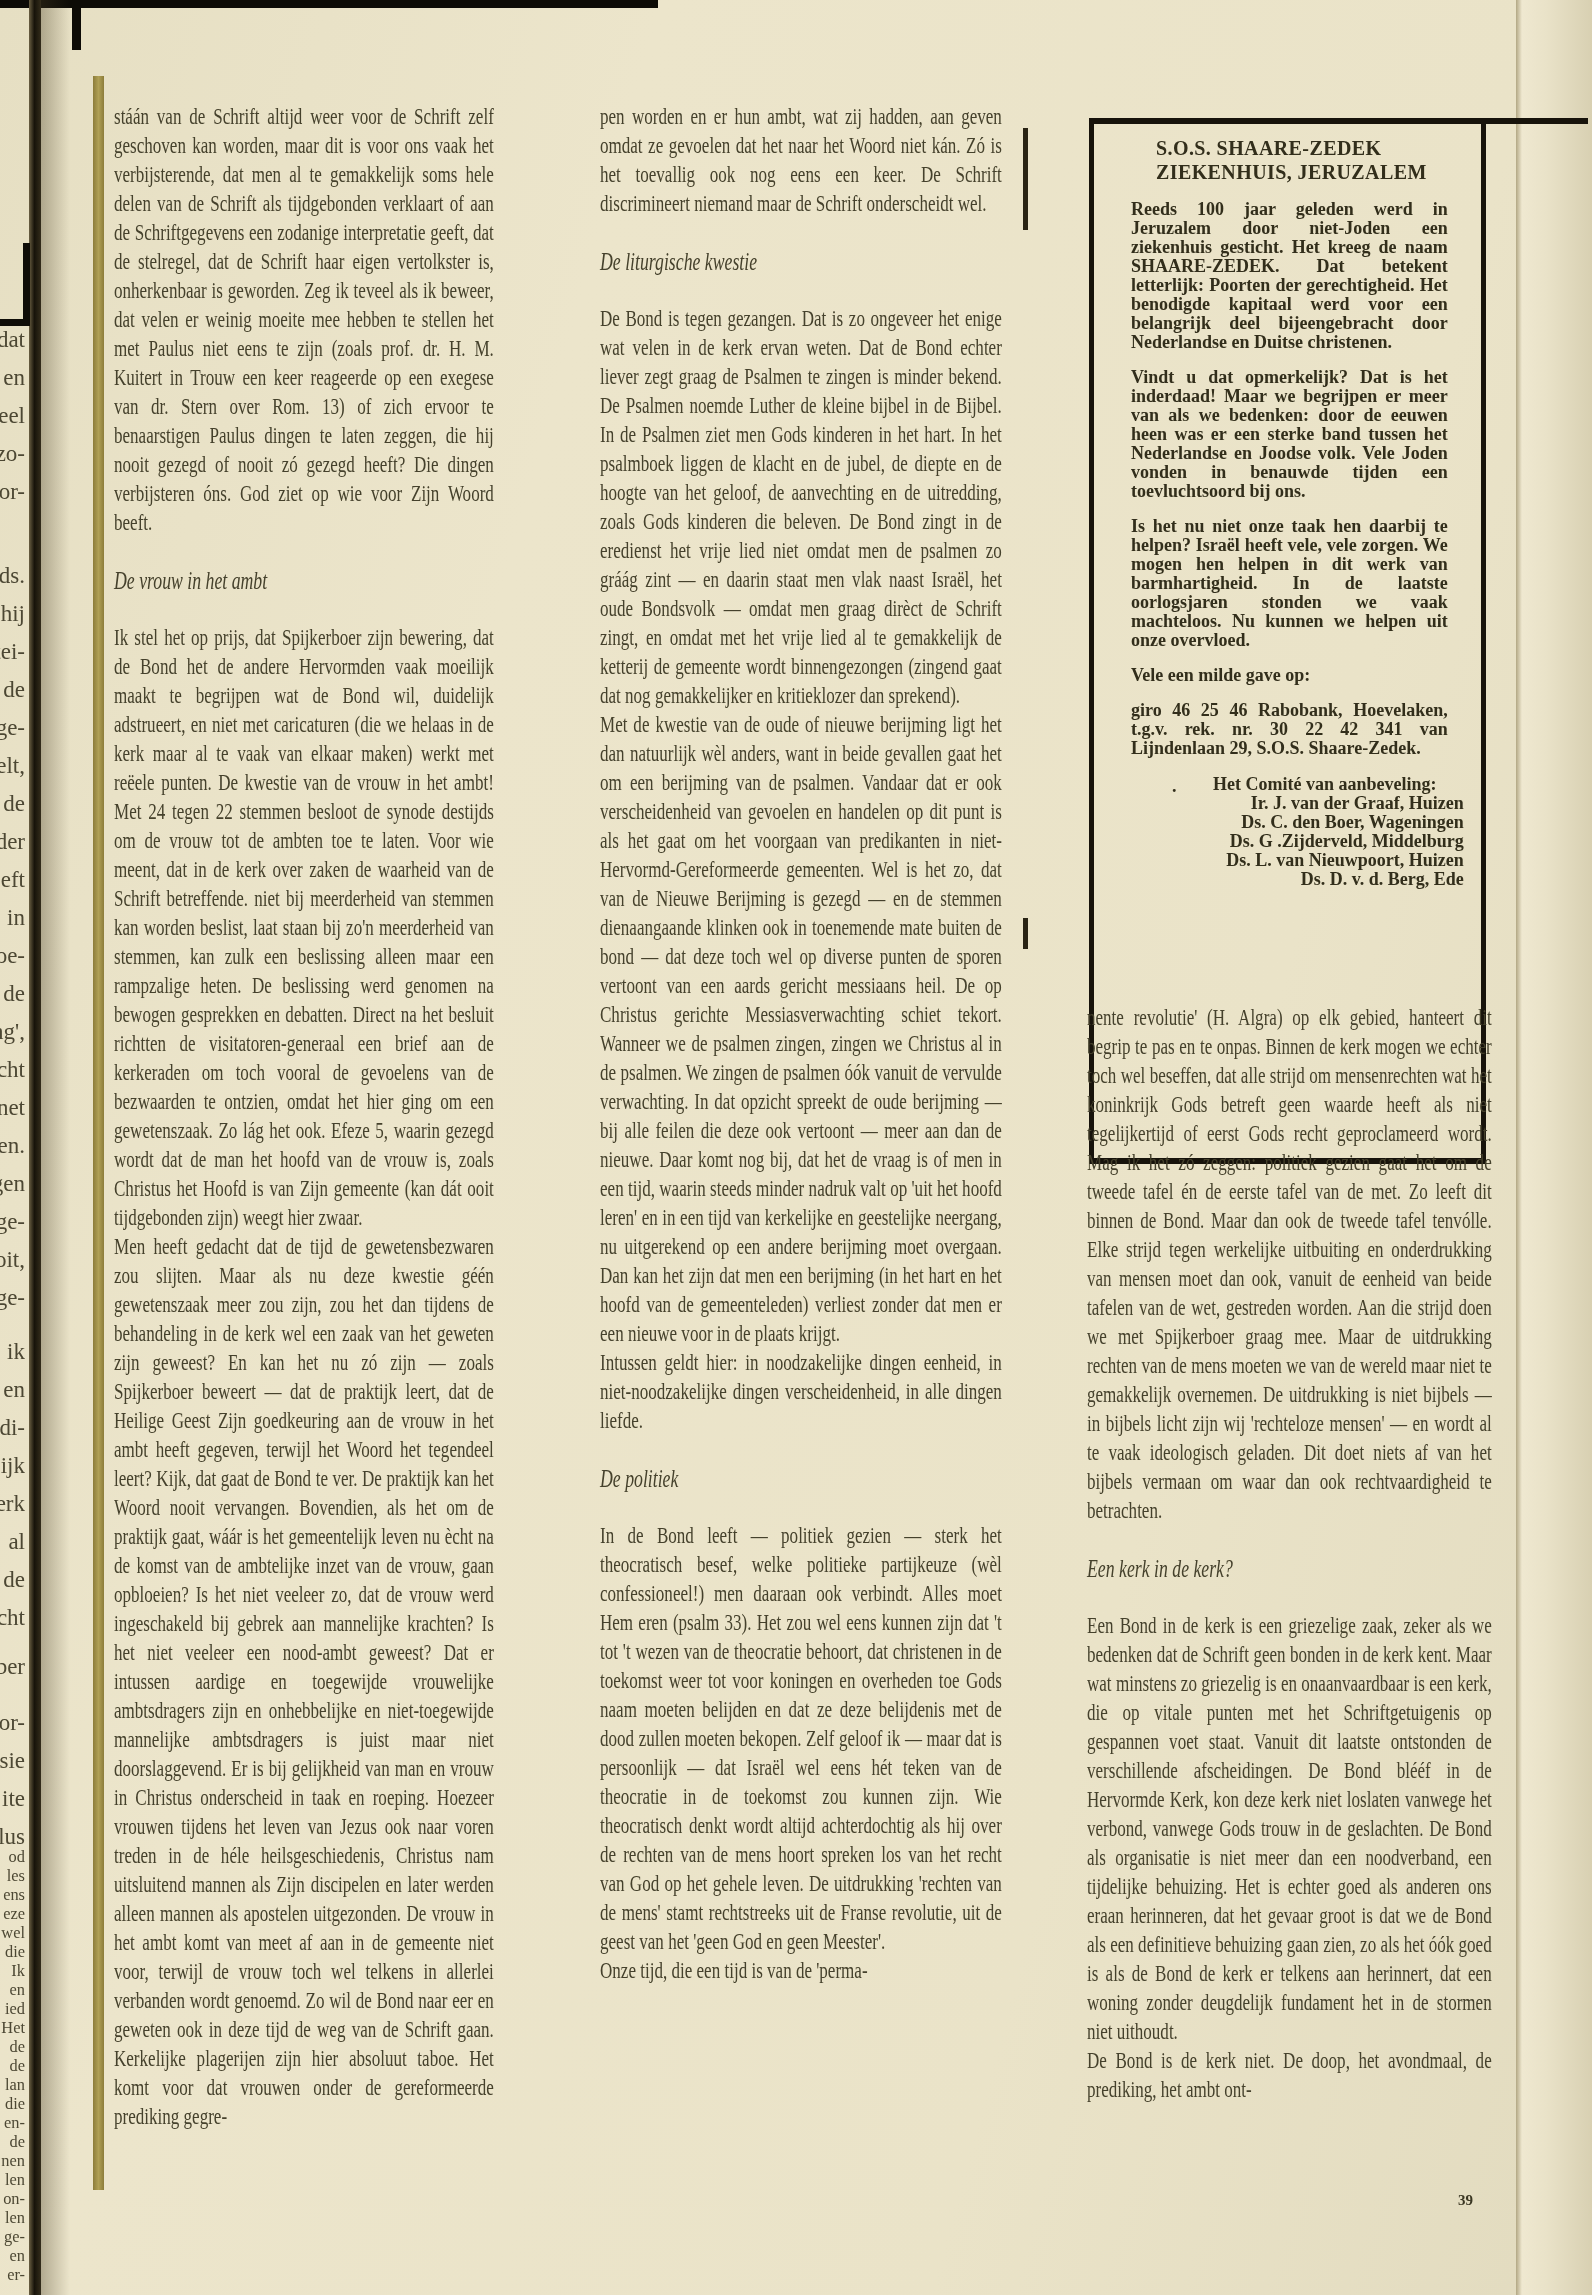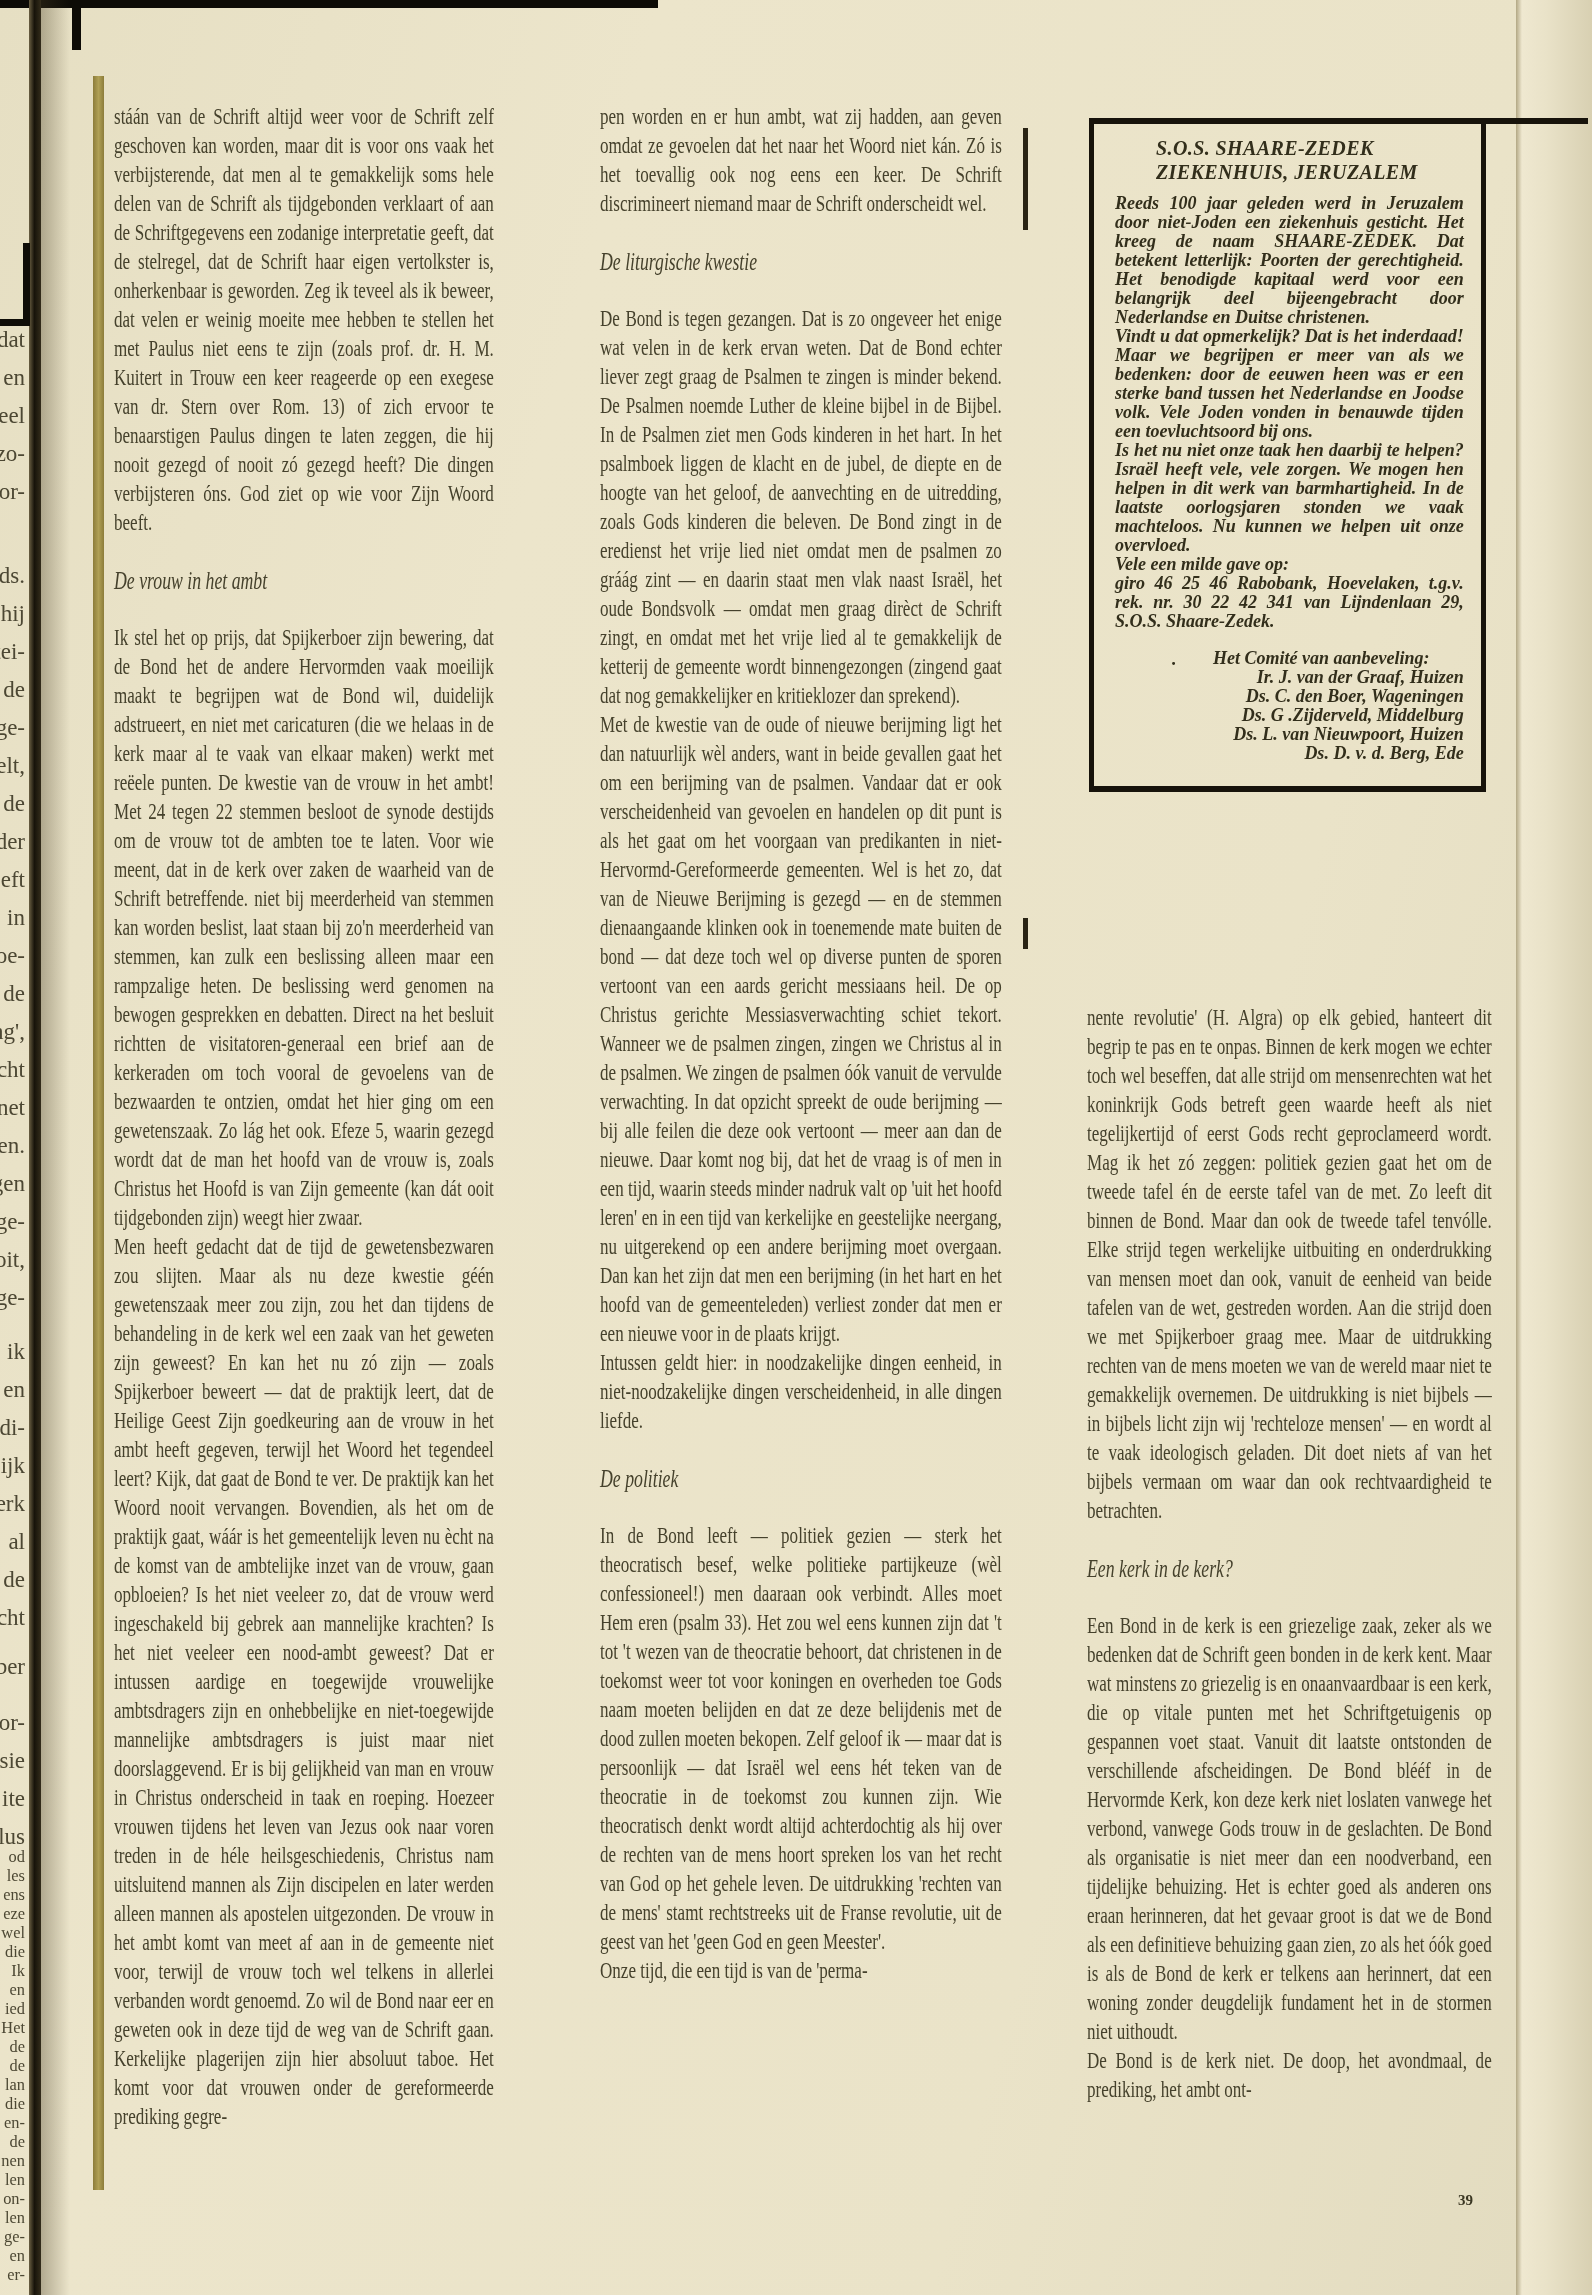--- a/index.html
+++ b/index.html
@@ -28,25 +28,25 @@
   
   .bodycol{position:absolute;top:102px;text-align:justify;transform-origin:0 0;
         transform:scaleX(0.71);font-size:24px;line-height:29px;color:#45412c;}
   .bodycol p{margin:0;}
   .colhead{font-style:italic;font-size:25px;margin:28.5px 0;}
   #col1{left:114px;width:535px;}
   #col2{left:600px;width:566px;}
   #col3{left:1087px;top:1003px;width:570px;}
   
   .toprule{position:absolute;left:1089px;top:118px;width:499px;height:6px;background:#17130b;}
-  .sosbox{position:absolute;left:1089px;top:124px;width:397px;height:668px;box-sizing:border-box;
+  .sosbox{position:absolute;left:1089px;top:124px;width:397px;height:1040px;box-sizing:border-box;
         border-left:5.2px solid #17130b;border-right:5.2px solid #17130b;border-bottom:6px solid #17130b;
         padding:12px 17.3px 0 21px;color:#322e1b;font-size:18px;line-height:19px;
-        font-weight:bold;text-align:justify;font-style:italic;}
-  .sosbox p{margin:0;}
+        font-weight:bold;text-align:justify;}
+  .sosbox p{margin:16px;}
   .sostitle{font-size:20px;line-height:24px;margin-left:41px;letter-spacing:0.4px;text-align:left;}
   .sostitle2{margin-bottom:10.4px;}
   .comm-wrap{position:relative;margin:17.3px 0 0 98px;text-align:left;}
   .comm-bullet{position:absolute;left:-41px;top:1.7px;}
   .committee{white-space:pre-line;text-align:right;}
   .pagenum{position:absolute;left:1458px;top:2192px;font-weight:bold;font-size:15px;color:#3b3723;}
 </style>
 </head>
 <body>
 

